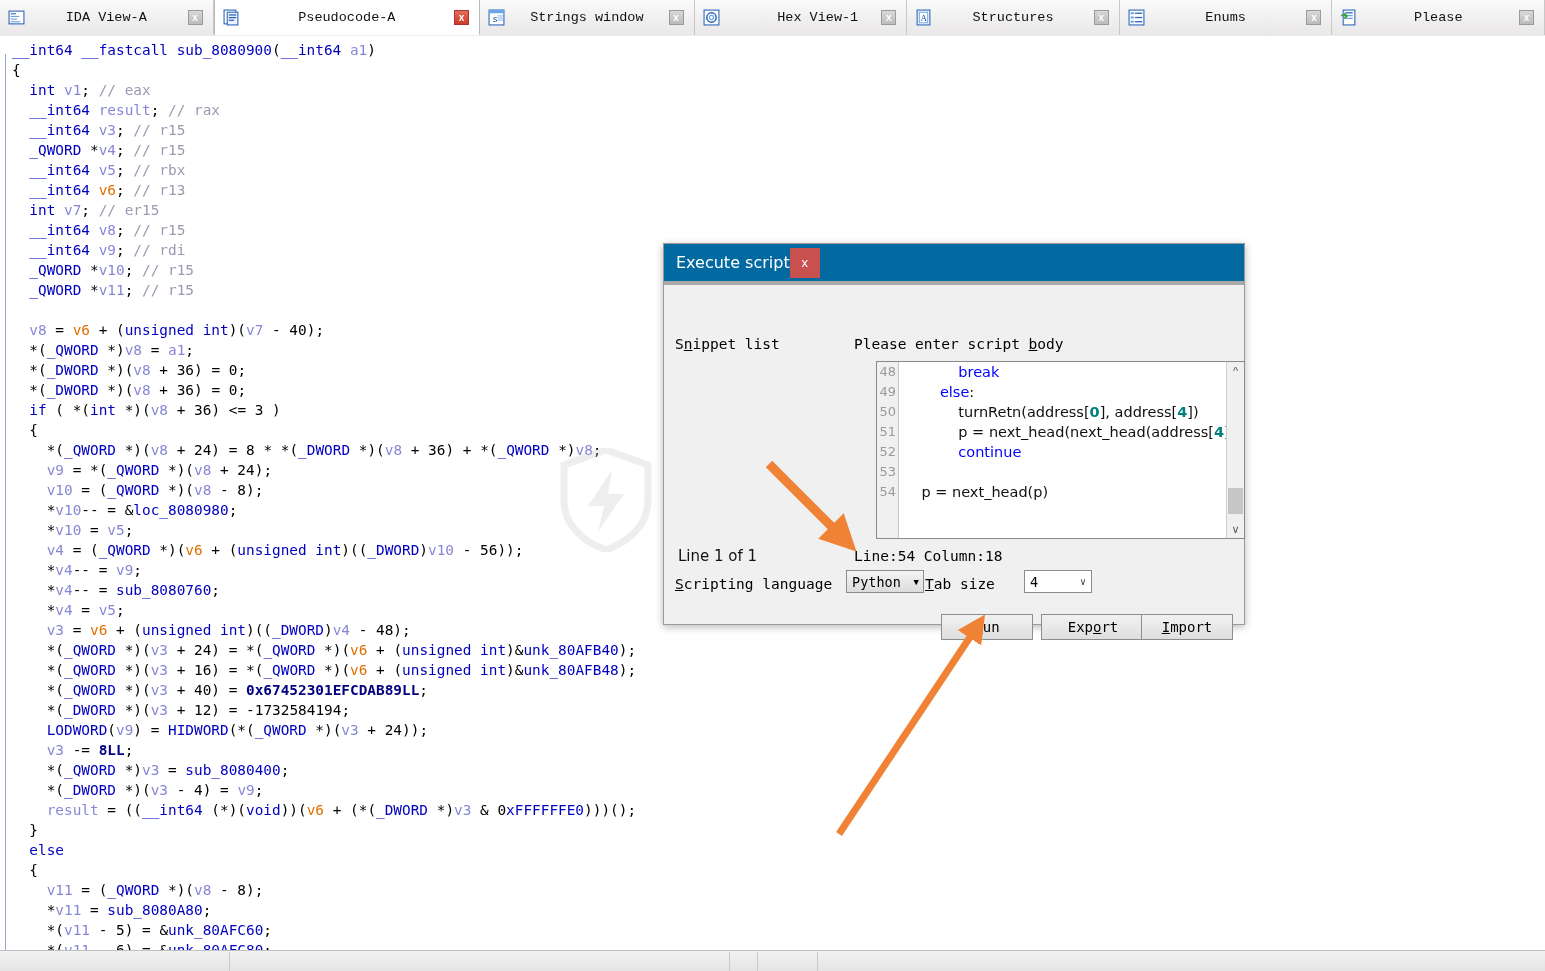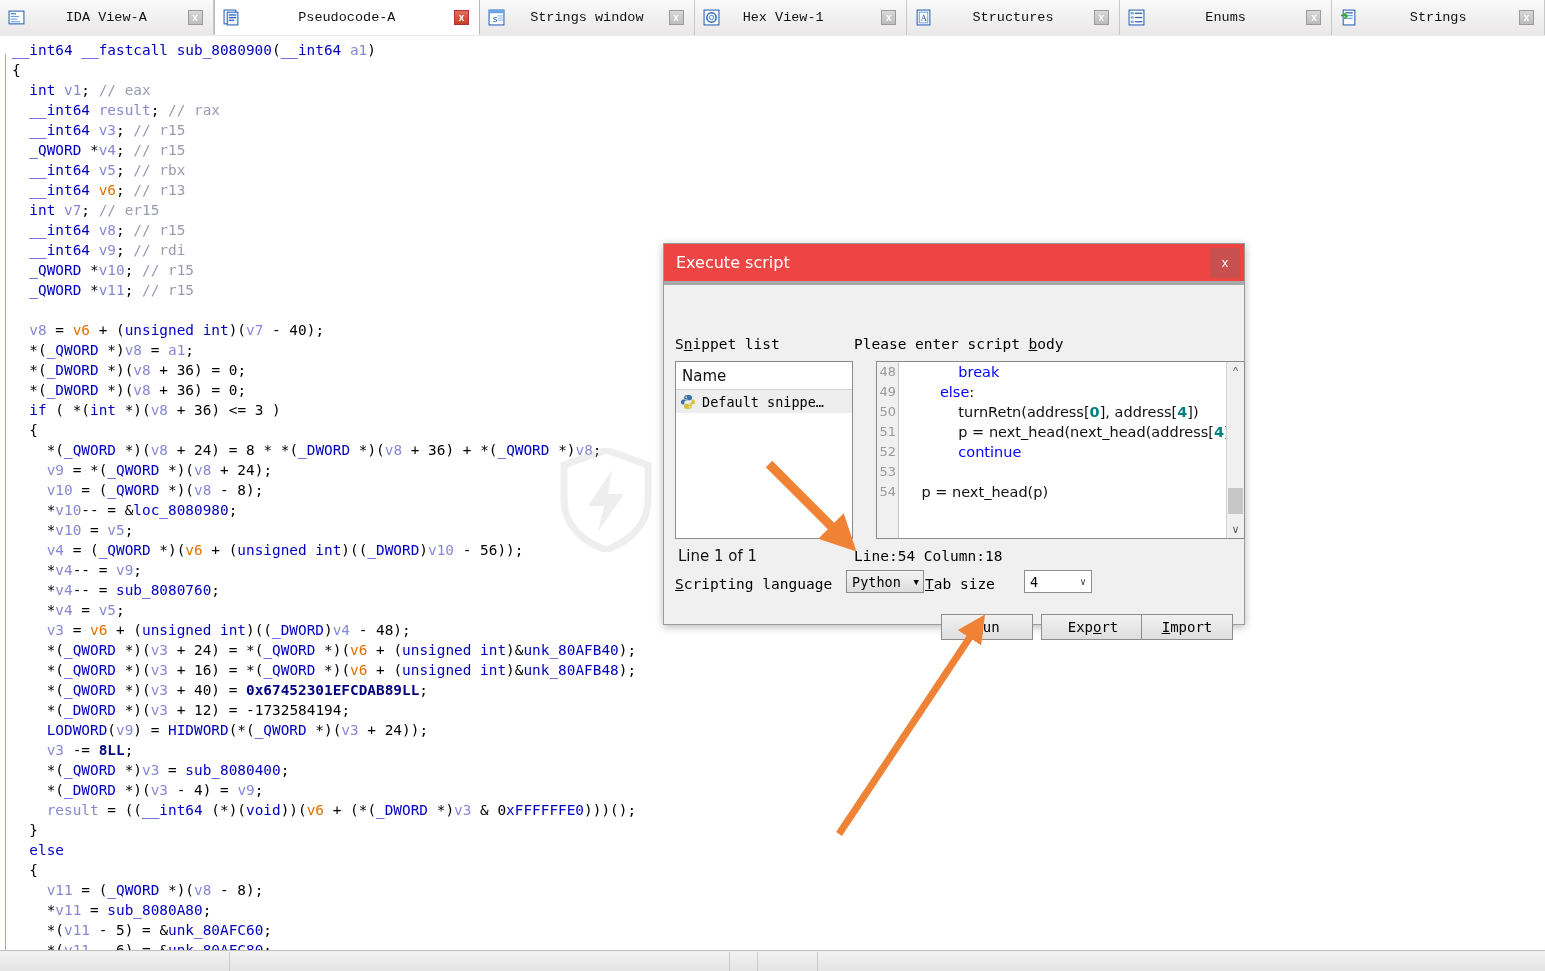--- a/index.html
+++ b/index.html
@@ -103,24 +103,23 @@
 
   
   #dialog{
     position:absolute;left:663px;top:243px;width:580px;height:380px;
     background:#f0f0f0;
     border:1px solid #9b9b9b;
     box-shadow:0 2px 8px rgba(0,0,0,.28);
     z-index:10;
   }
   #dlg-title{
-    height:37px;background:#ef4444;
-    display:flex;align-items:center;justify-content:space-between;
+    height:37px;background:#0369a1;
+    display:flex;align-items:center;justify-content:flex-start;
     padding:0 0 0 12px;
-    gap:37px;
   }
   #dlg-title-text{
     color:#ffffff;font-size:16px;
     font-family:"DejaVu Sans","Liberation Sans",sans-serif;
   }
   #dlg-close{
     width:30px;height:30px;margin-right:4px;
     background:#c8504f;color:#fff;
     display:flex;align-items:center;justify-content:center;
     font-size:13px;font-family:"Liberation Sans",sans-serif;
@@ -277,21 +276,21 @@
         <span class="tab-close">x</span>
       </div>
       <div class="tab" style="width: 220px;">
         <span class="tab-icon">
           <svg width="17" height="17" viewBox="0 0 16 16">
             <rect x="1" y="1" width="14" height="14" fill="#ffffff" stroke="#2a63b5"></rect>
             <circle cx="8" cy="8" r="4.4" fill="none" stroke="#2a63b5" stroke-width="1.4"></circle>
             <circle cx="8" cy="8" r="2" fill="none" stroke="#6aa6e8" stroke-width="1.2"></circle>
           </svg>
         </span>
-        <span class="tab-label" style="flex: 1 1 auto; text-align: left; font-family: Liberation Mono, monospace;">Hex View-1</span>
+        <span class="tab-label" style="flex: 1 1 auto; text-align: right; font-family: Liberation Mono, monospace;">Hex View-1</span>
         <span class="tab-close">x</span>
       </div>
       <div class="tab" style="width: 220px;">
         <span class="tab-icon">
           <svg width="17" height="17" viewBox="0 0 16 16">
             <rect x="2" y="1" width="12" height="14" fill="#ffffff" stroke="#2a63b5"></rect>
             <rect x="4" y="3" width="8" height="10" fill="none" stroke="#6aa6e8"></rect>
             <text x="5.2" y="11" font-size="8.5" font-family="serif" fill="#1a4f9c">A</text>
           </svg>
         </span>
@@ -316,21 +315,21 @@
       <div class="tab" style="width: 220px;">
         <span class="tab-icon">
           <svg width="17" height="17" viewBox="0 0 16 16">
             <rect x="3" y="1" width="11" height="14" fill="#ffffff" stroke="#2a63b5"></rect>
             <rect x="5" y="3" width="7" height="1.2" fill="#2a63b5"></rect>
             <rect x="5" y="5.6" width="7" height="1.2" fill="#6aa6e8"></rect>
             <rect x="5" y="8.2" width="7" height="1.2" fill="#6aa6e8"></rect>
             <path d="M1 6 L6 6 M4 4 L6.5 6.5 L4 9" stroke="#3aa03a" stroke-width="1.6" fill="none"></path>
           </svg>
         </span>
-        <span class="tab-label" style="flex: 1 1 auto; text-align: center;">Strings</span>
+        <span class="tab-label" style="flex: 1 1 auto; text-align: center;">Please</span>
         <span class="tab-close">x</span>
       </div>
       <div class="tab-spacer"></div>
     </div>
 
   <div id="codearea">
     <div id="codeleftbar"></div>
     <pre id="code"><span class="k">__int64</span> <span class="k">__fastcall</span> <span class="k">sub_8080900</span><span class="p">(</span><span class="k">__int64</span> <span class="var">a1</span><span class="p">)</span>
 <span class="p">{</span>
   <span class="k">int</span> <span class="var">v1</span><span class="p">;</span> <span class="cmt">// eax</span>
@@ -400,32 +399,20 @@
       <span id="dlg-title-text">Execute script</span>
       <div id="dlg-close">x</div>
     </div>
     <div id="dlg-sep"></div>
 
     <div id="dlg-body">
 
       <div class="dlg-label" style="left:11px;top:51px;"><span class="p">S</span><span class="u">n</span><span class="p">ippet list</span></div>
       <div class="dlg-label" style="left:190px;top:51px;"><span class="p">Please enter script </span><span class="u">b</span><span class="p">ody</span></div>
 
-      <div id="snippet-list">
-        <div id="snip-header">Name</div>
-        <div id="snip-row">
-          <svg id="py-icon" viewBox="0 0 16 16">
-            <path d="M7.6 1C5.6 1 4.2 1.7 4.2 3.2v1.9h3.6v.5H3.1C1.7 5.6 1 6.6 1 8.1c0 1.5.6 2.5 2.1 2.5h1.2V8.9c0-1.4 1.2-2.6 2.6-2.6h3.1c1.2 0 2-.9 2-2.1V3.2C12 1.8 10.7 1 8.7 1H7.6z" fill="#3b74a8"></path>
-            <path d="M8.4 15c2 0 3.4-.7 3.4-2.2v-1.9H8.2v-.5h4.7c1.4 0 2.1-1 2.1-2.5 0-1.5-.6-2.5-2.1-2.5h-1.2v1.7c0 1.4-1.2 2.6-2.6 2.6H6c-1.2 0-2 .9-2 2.1v1c0 1.4 1.3 2.2 3.3 2.2h1.1z" fill="#d8c13f"></path>
-            <circle cx="6.2" cy="3.2" r=".75" fill="#fff"></circle>
-            <circle cx="9.8" cy="12.8" r=".75" fill="#fff"></circle>
-          </svg>
-          <span id="snip-row-label">Default snippe…</span>
-        </div>
-      </div>
 
       <div id="script-box">
         <div id="gutter">
             <div>48</div>
             <div>49</div>
             <div>50</div>
             <div>51</div>
             <div>52</div>
             <div>53</div>
             <div>54</div>

